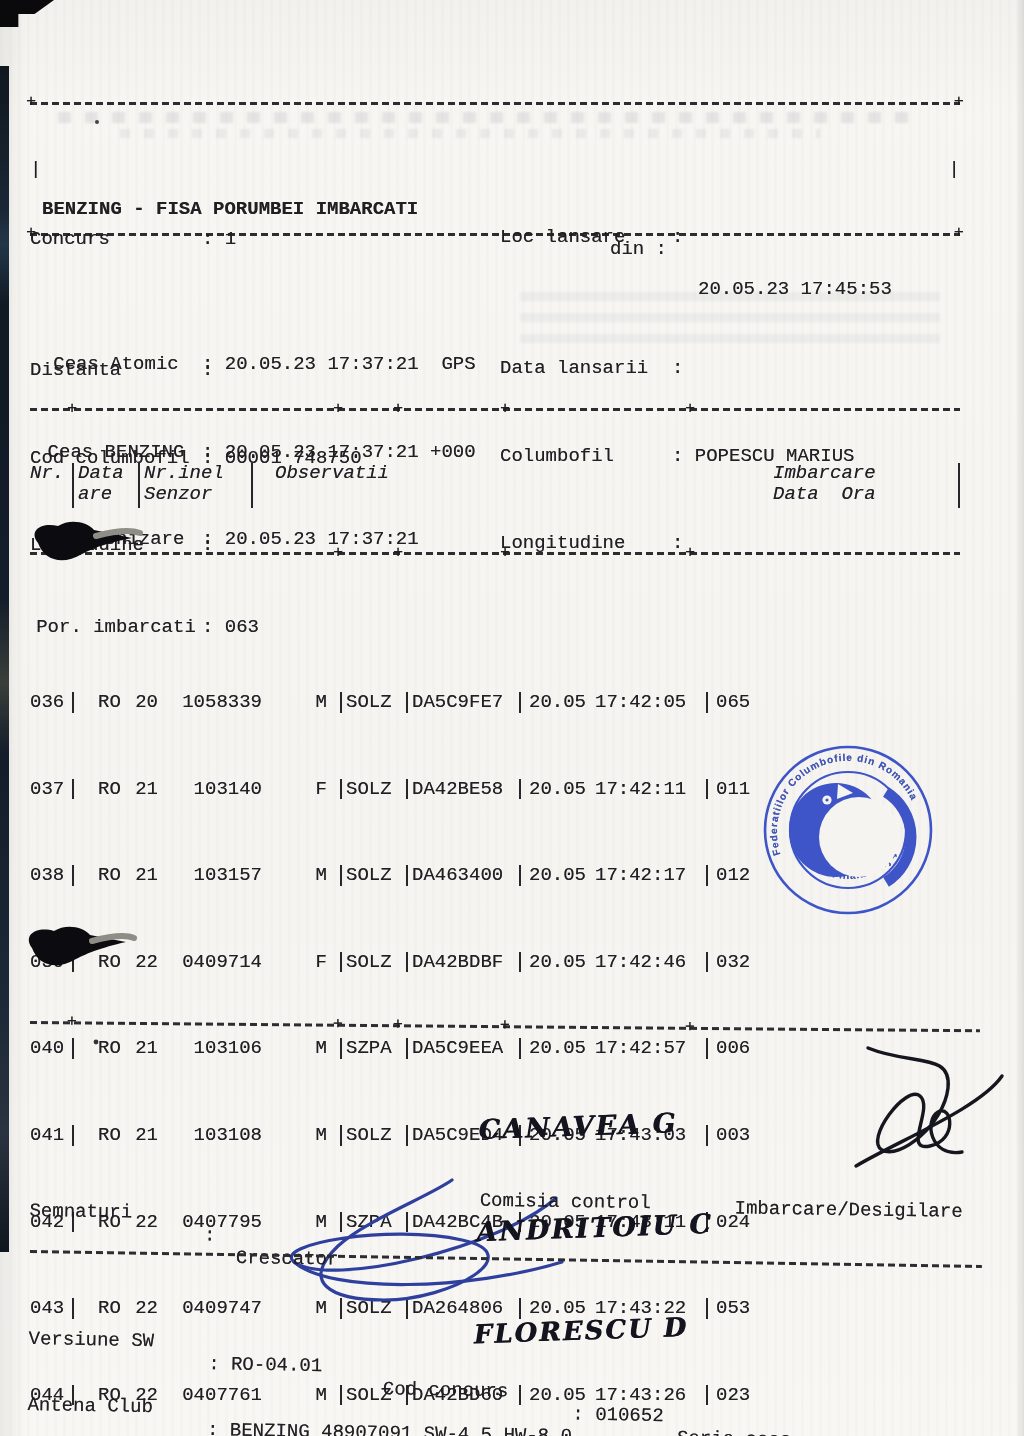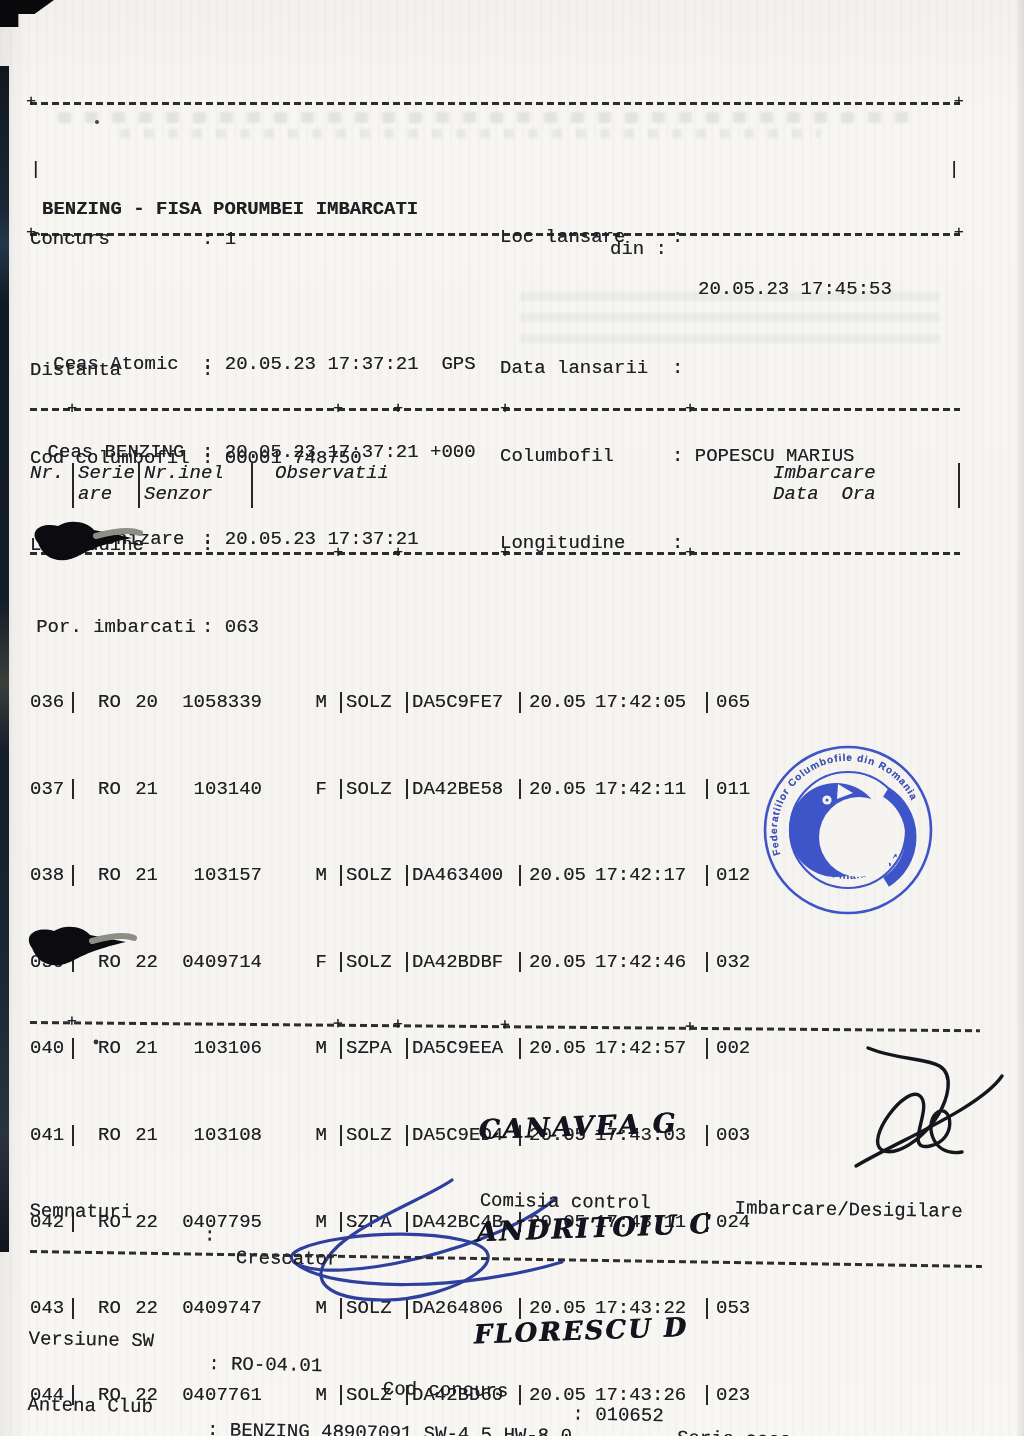--- a/index.html
+++ b/index.html
@@ -187,21 +187,21 @@
       </div>
     </div>
 
   
   <div class="table">
     <div class="dash">
       <i class="p" style="left:42px"></i><i class="p" style="left:308px"></i><i class="p" style="left:368px"></i><i class="p" style="left:475px"></i><i class="p" style="left:660px"></i>
     </div>
     <div class="thead">
       <div class="hcell w-nr b"><div>Nr.</div><div></div></div>
-      <div class="hcell w-culo b pl4"><div>Serie</div><div>are</div></div>
+      <div class="hcell w-culo b pl4"><div>Data</div><div>are</div></div>
       <div class="hcell w-senzor b pl4"><div>Nr.inel</div><div>Senzor</div></div>
       <div class="hcell w-obs pl22"><div>Observatii</div><div></div></div>
       <div class="hcell w-imb b pl8"><div>Imbarcare</div><div>Data  Ora</div></div>
     </div>
     <div class="dash">
       <i class="p" style="left:42px"></i><i class="p" style="left:308px"></i><i class="p" style="left:368px"></i><i class="p" style="left:475px"></i><i class="p" style="left:660px"></i>
     </div>
     <div class="rows">
       
     
@@ -240,21 +240,21 @@
           <span class="w-imb b"><span class="idata">20.05</span><span class="iora">17:42:46</span></span>
           <span class="w-obs c-obs">032</span>
         </div>
       
         <div class="trow">
           <span class="w-nr b">040</span>
           <span class="w-serie b c-serie"><span class="tara">RO</span><span class="an">21</span><span class="inel">103106</span><span class="sex">M</span></span>
           <span class="w-culo b pl4">SZPA</span>
           <span class="w-senzor b pl4">DA5C9EEA</span>
           <span class="w-imb b"><span class="idata">20.05</span><span class="iora">17:42:57</span></span>
-          <span class="w-obs c-obs">002</span>
+          <span class="w-obs c-obs">006</span>
         </div>
       
         <div class="trow">
           <span class="w-nr b">041</span>
           <span class="w-serie b c-serie"><span class="tara">RO</span><span class="an">21</span><span class="inel">103108</span><span class="sex">M</span></span>
           <span class="w-culo b pl4">SOLZ</span>
           <span class="w-senzor b pl4">DA5C9ED4</span>
           <span class="w-imb b"><span class="idata">20.05</span><span class="iora">17:43:03</span></span>
           <span class="w-obs c-obs">003</span>
         </div>

